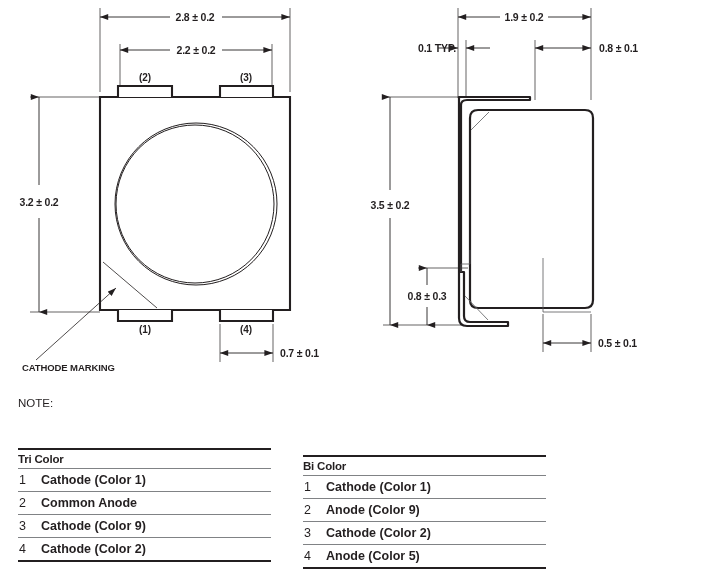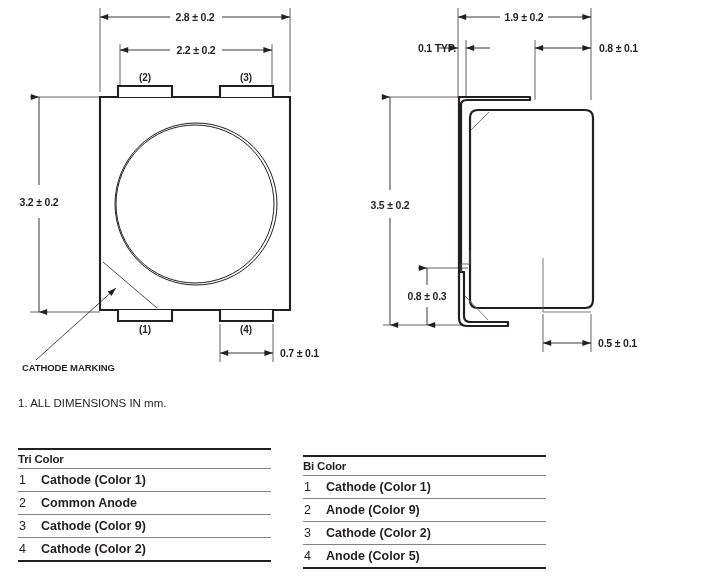--- a/index.html
+++ b/index.html
@@ -277,21 +277,21 @@
 
       <line class="ext-line" x1="543" y1="314" x2="543" y2="352"></line>
       <line class="ext-line" x1="591" y1="314" x2="591" y2="352"></line>
       <line class="dim-line" x1="543" y1="343" x2="591" y2="343" marker-start="url(#arrL)" marker-end="url(#arrR)"></line>
       <text class="dim-text" x="598" y="347">0.5 ± 0.1</text>
     </g>
   </svg>
 </div>
 
 <div id="notes-area">
-  <div class="note-line">1. ALL DIMENSIONS IN mm.</div>
+  <div class="note-line">NOTE:</div>
 </div>
 
 <div id="tables-area">
 
   <table class="pin-table" id="table-tri">
     <thead>
       <tr class="thead-row">
         <th colspan="2">Tri Color</th>
       </tr>
     </thead>

